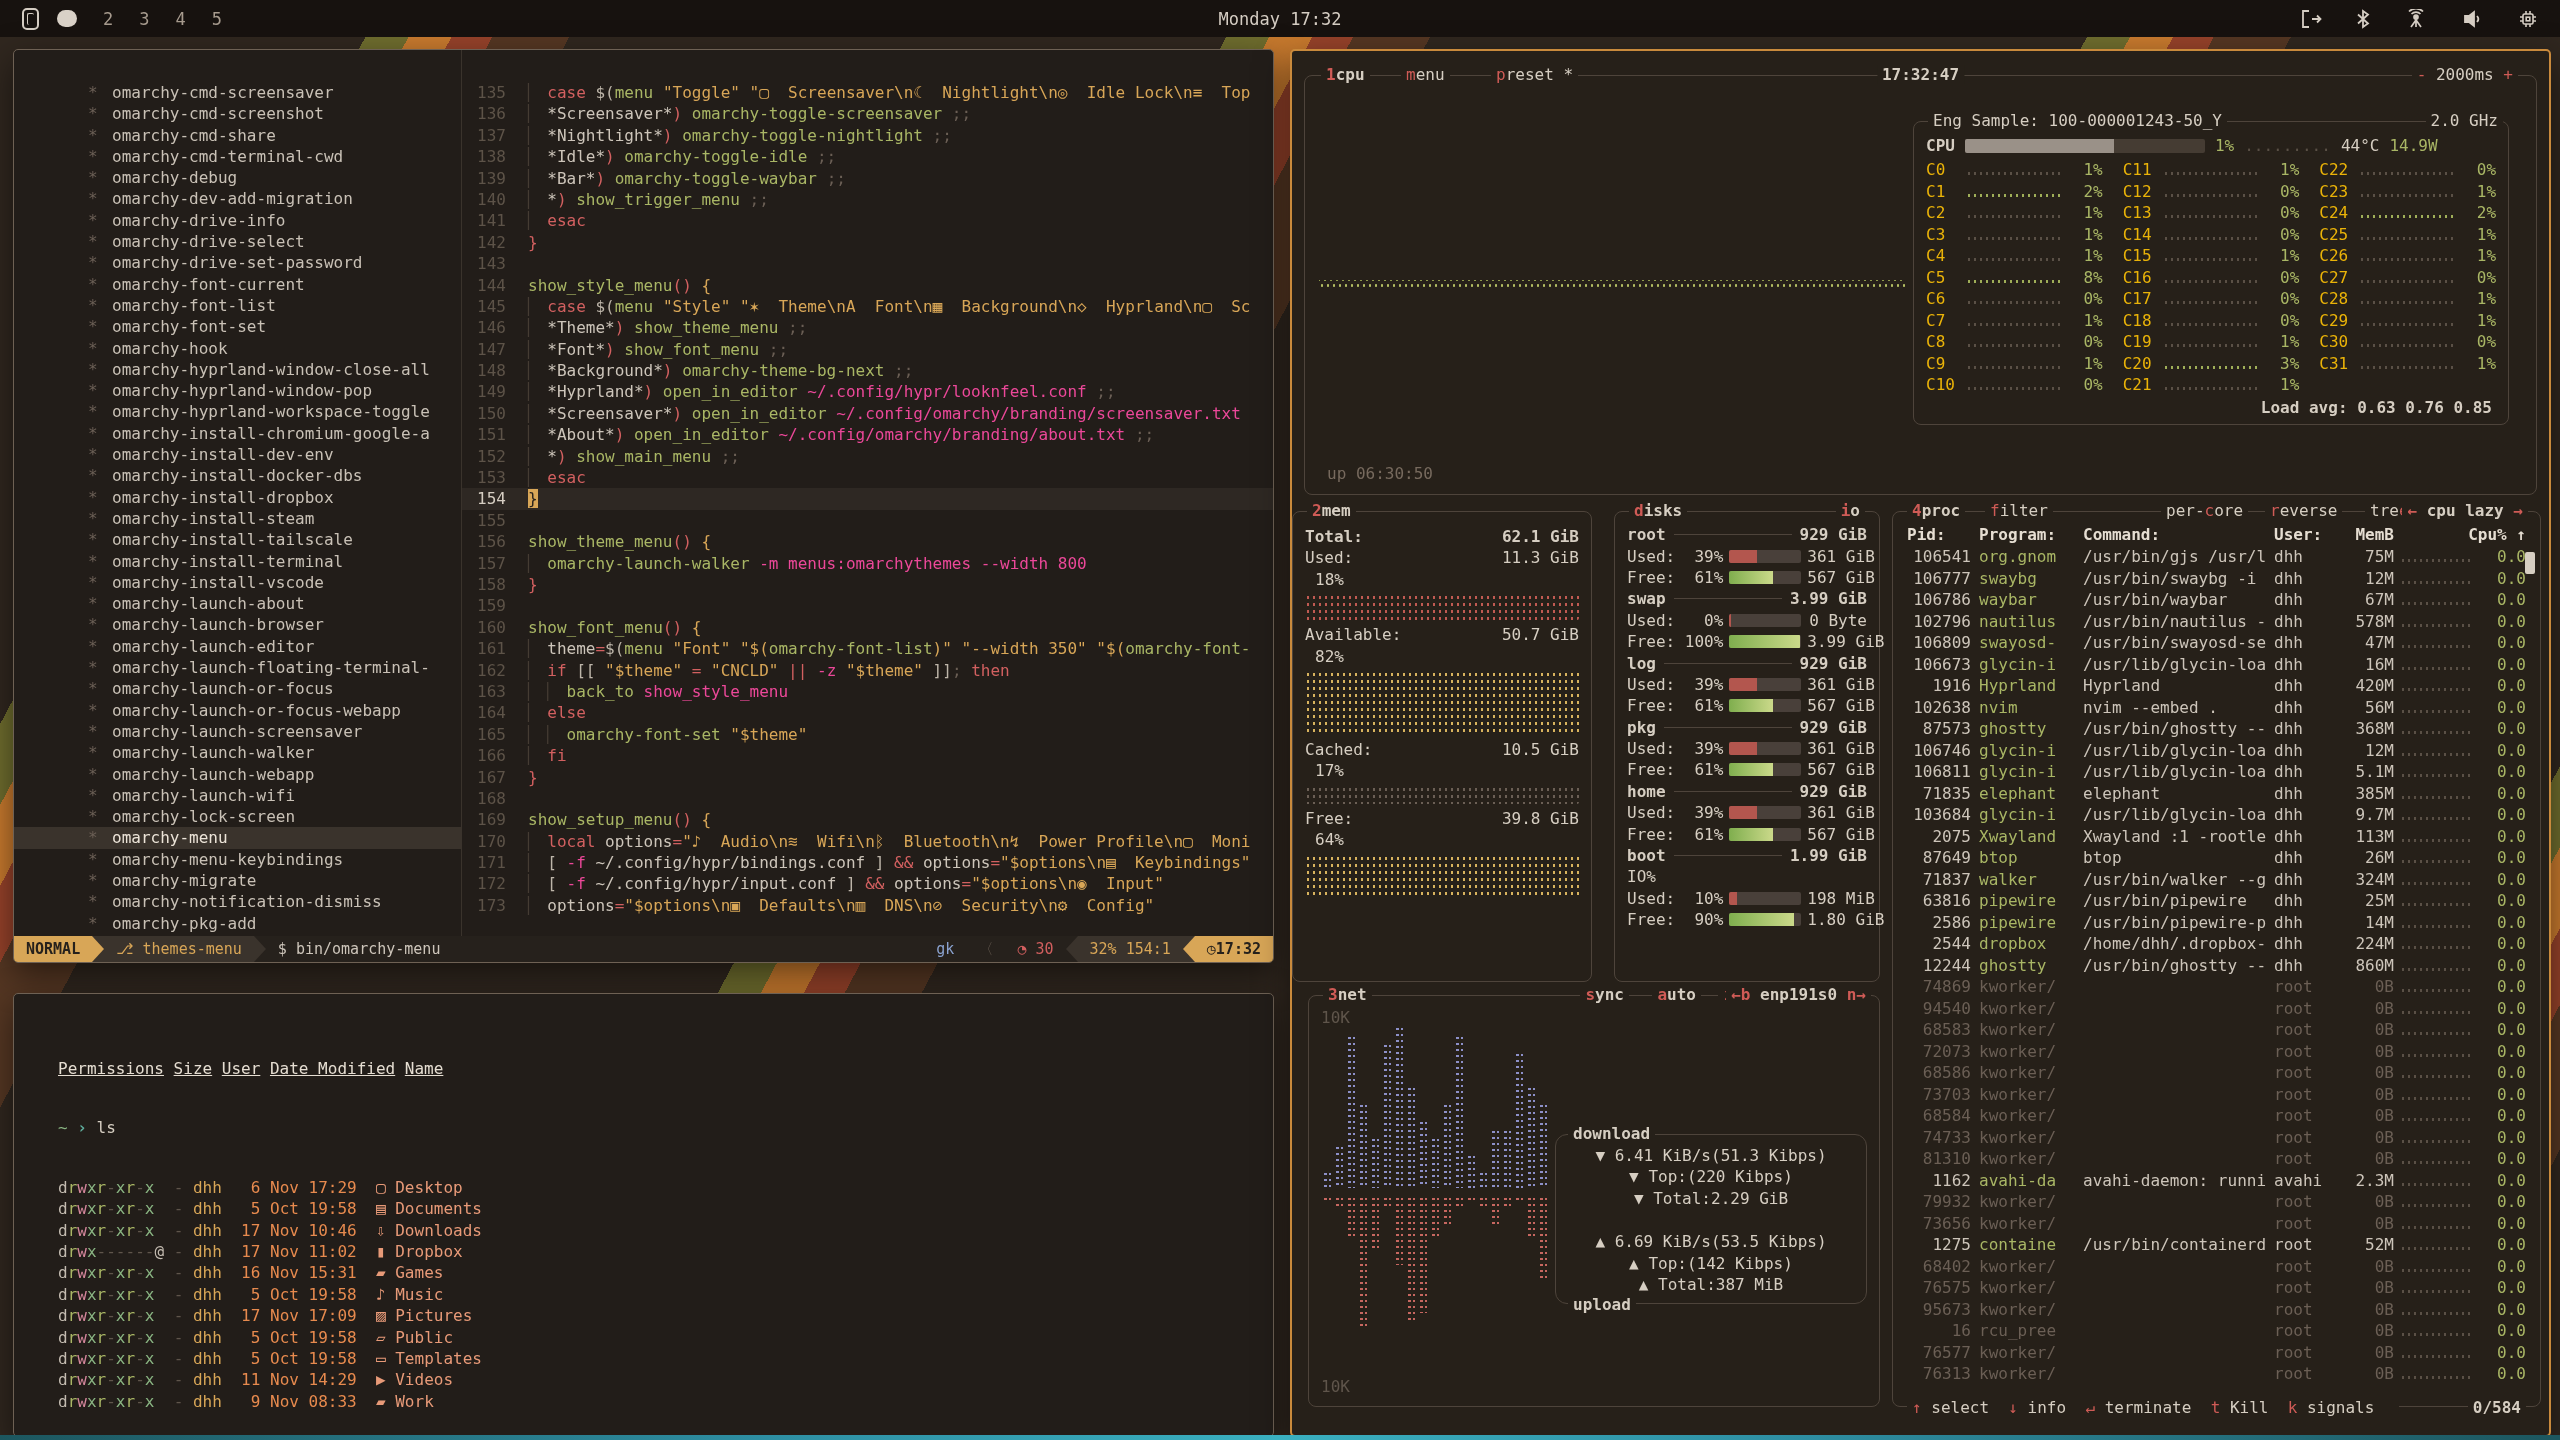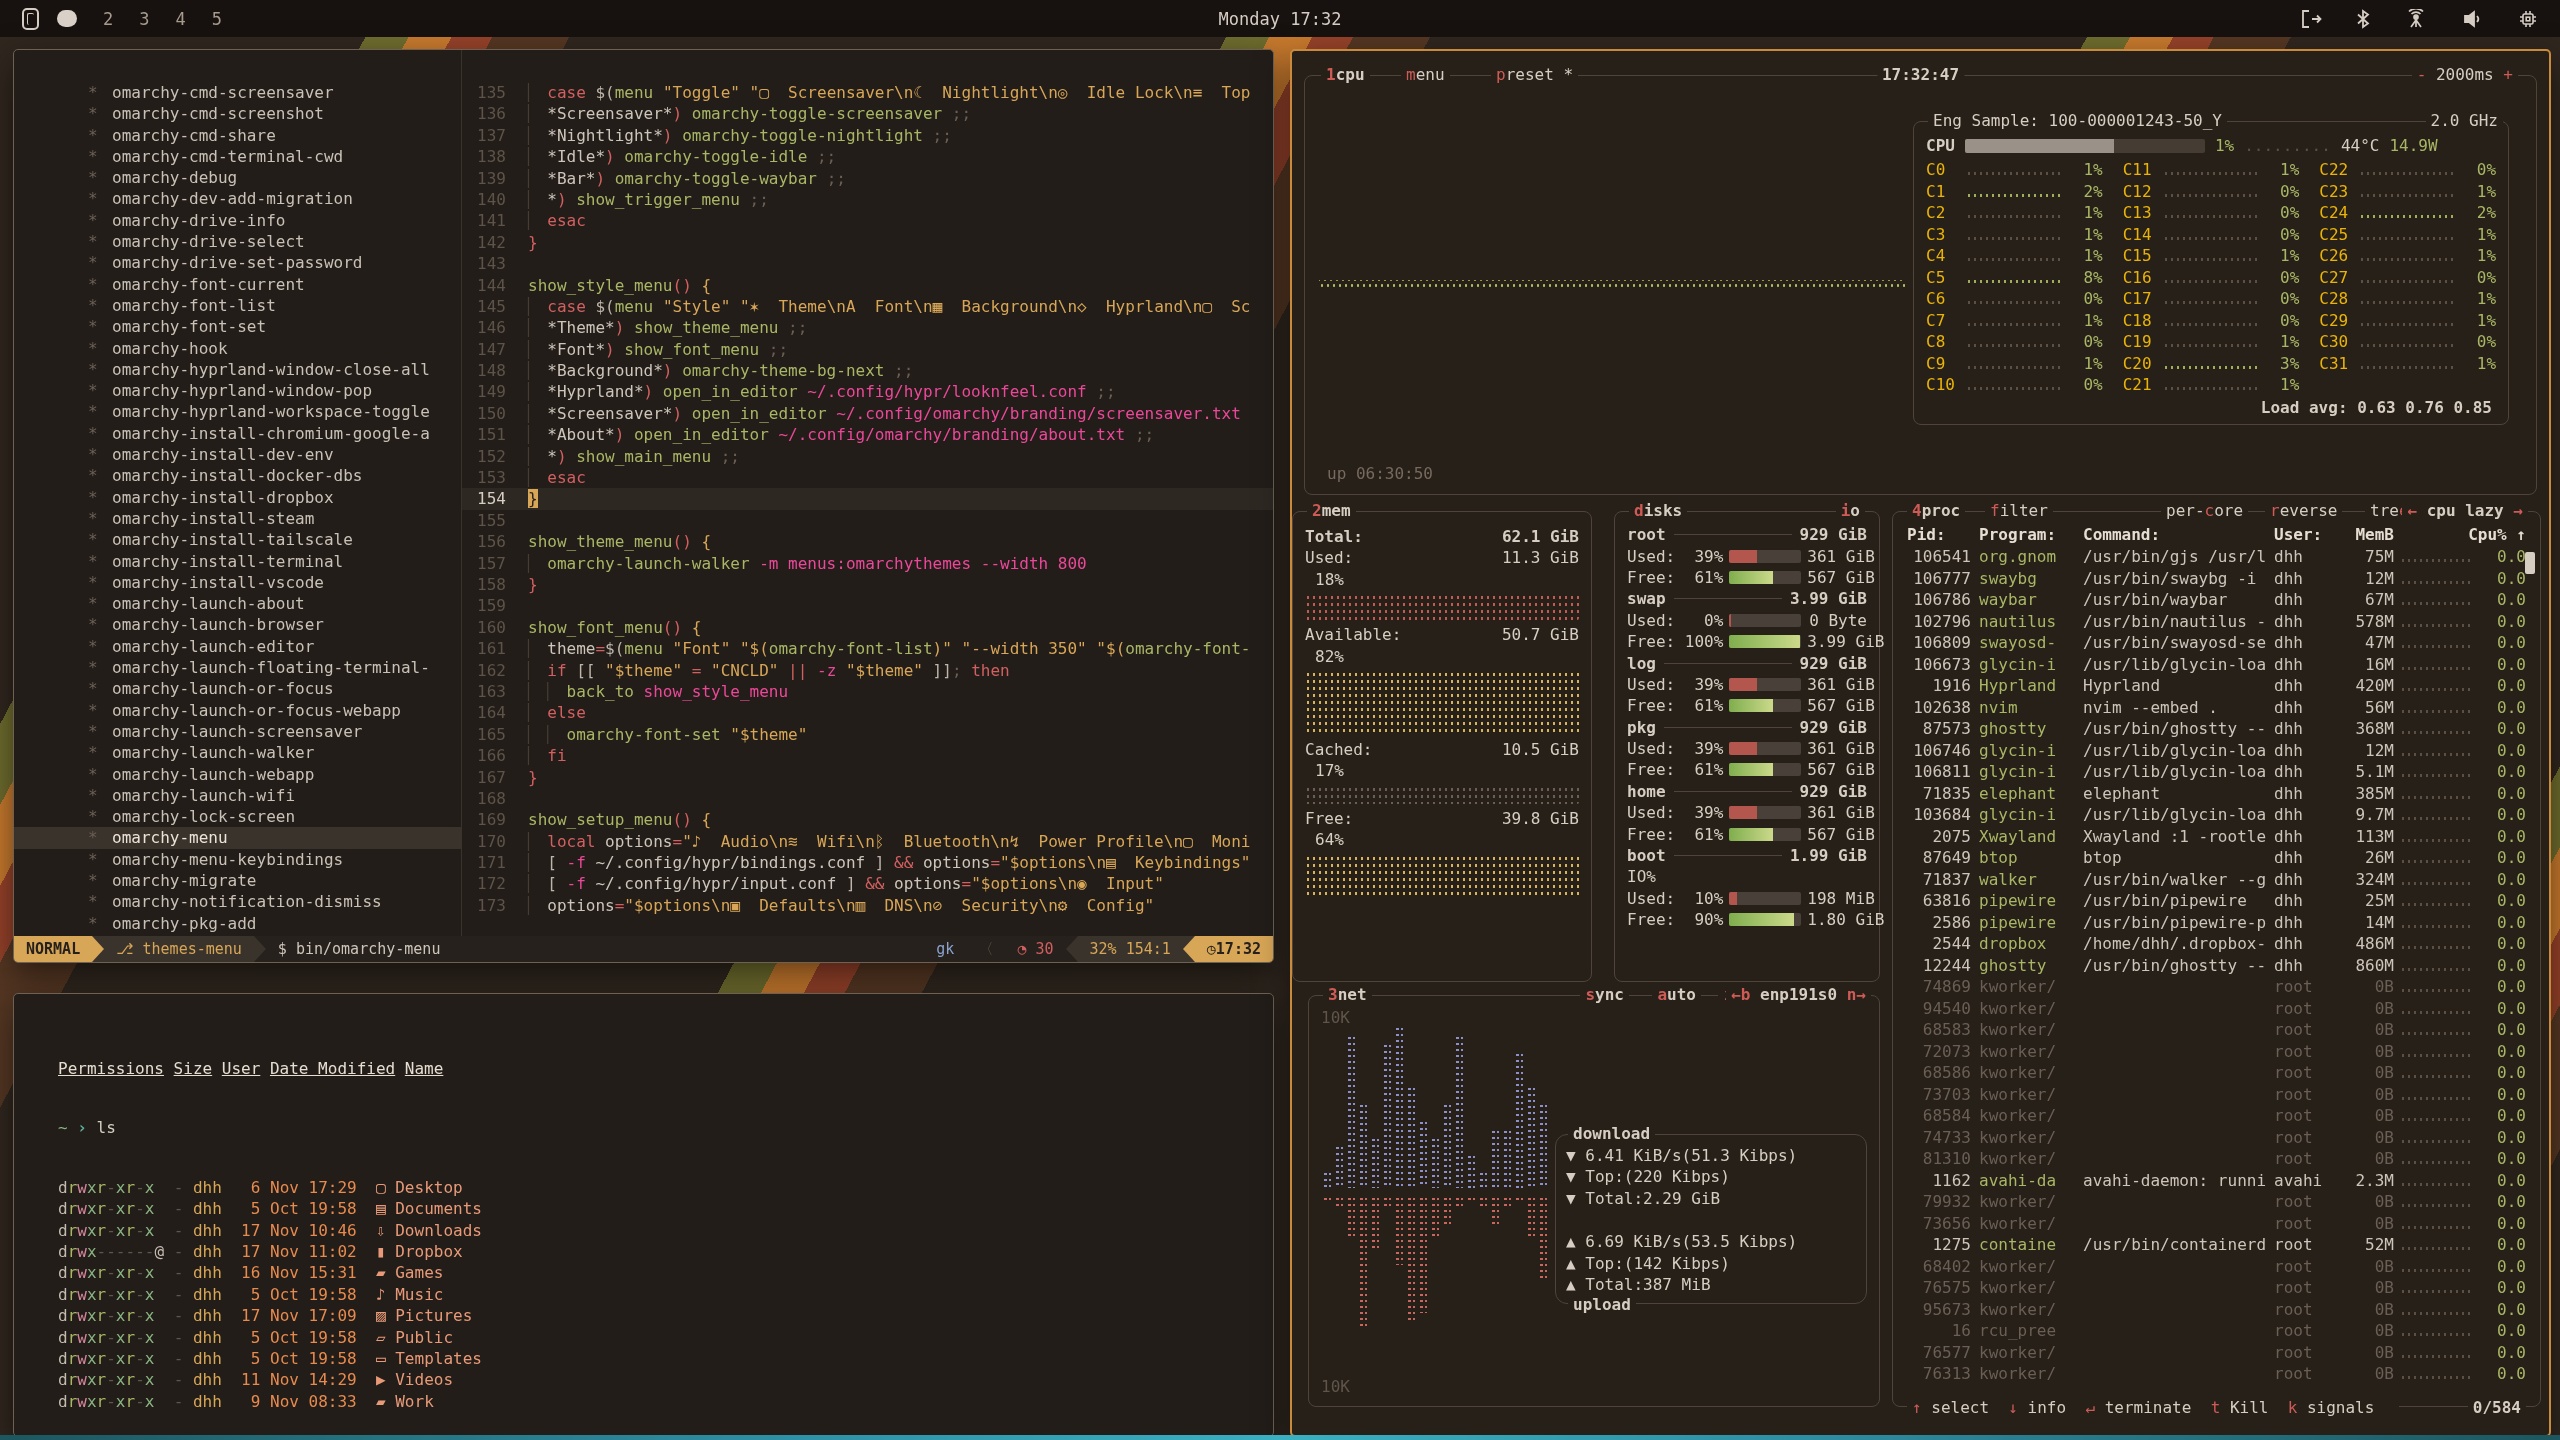--- a/index.html
+++ b/index.html
@@ -92,21 +92,21 @@
   .dots.red{background-image:radial-gradient(circle,#c05a52 1.2px,transparent 1.3px);background-size:6px 7px}
   .dots.yel{background-image:radial-gradient(circle,#d8b35e 1.2px,transparent 1.3px);background-size:6px 7px}
   .dots.dimd{background-image:radial-gradient(circle,#6b5f55 1.2px,transparent 1.3px);background-size:6px 7px}
   .dhead{display:flex;align-items:center;gap:8px;padding:0 12px;height:21.4px;font-weight:bold}
   .dhead .rule{flex:1;border-top:1px solid var(--bord)}
   .drow{display:flex;align-items:center;gap:6px;padding:0 12px;height:21.4px;white-space:pre}
   .dmeter{width:72px;height:13px;background:#49403a;border-radius:2px;overflow:hidden;flex:none}
   .dmeter i{display:block;height:100%}
   .dv{margin-left:auto}
   #net-stats{position:absolute;right:12px;top:138px;width:312px;border:1px solid var(--bord);border-radius:12px;padding:10px 10px 8px 10px;background:#262019}
-  .nrow{display:flex;justify-content:flex-start;height:21.4px;line-height:21.4px;white-space:pre}
+  .nrow{display:flex;justify-content:center;height:21.4px;line-height:21.4px;white-space:pre}
   #dbars{position:absolute;left:14px;top:20px;right:330px;height:172px;display:flex;align-items:flex-end;gap:4px;overflow:hidden}
   #ubars{position:absolute;left:14px;top:200px;right:330px;height:140px;display:flex;align-items:flex-start;gap:4px;overflow:hidden}
   .nbar{width:8px;flex:none}
   .nbar.dn{background-image:radial-gradient(circle,#8d90c8 1.3px,transparent 1.4px);background-size:5px 6px}
   .nbar.up{background-image:radial-gradient(circle,#c76760 1.3px,transparent 1.4px);background-size:5px 6px}
   .scale{position:absolute;color:#5f554b}
   
   #prochead,.prow{display:grid;grid-template-columns:64px 96px 1fr 54px 58px 70px 46px;column-gap:8px;padding:0 14px;align-items:center}
   #prochead{height:24px;font-weight:bold;color:#e6ded2;margin-top:10px}
   .prow{height:21.5px}
@@ -813,21 +813,21 @@
             <span class="usr">dhh</span>
             <span class="mem">14M</span>
             <div class="pm"></div>
             <span class="cpu">0.0</span>
           </div>
           <div class="prow">
             <span class="pid">2544</span>
             <span class="prg">dropbox</span>
             <span class="cmd">/home/dhh/.dropbox-dist</span>
             <span class="usr">dhh</span>
-            <span class="mem">486M</span>
+            <span class="mem">224M</span>
             <div class="pm"></div>
             <span class="cpu">0.0</span>
           </div>
           <div class="prow">
             <span class="pid">12244</span>
             <span class="prg">ghostty</span>
             <span class="cmd">/usr/bin/ghostty --gtk-</span>
             <span class="usr">dhh</span>
             <span class="mem">860M</span>
             <div class="pm"></div>

